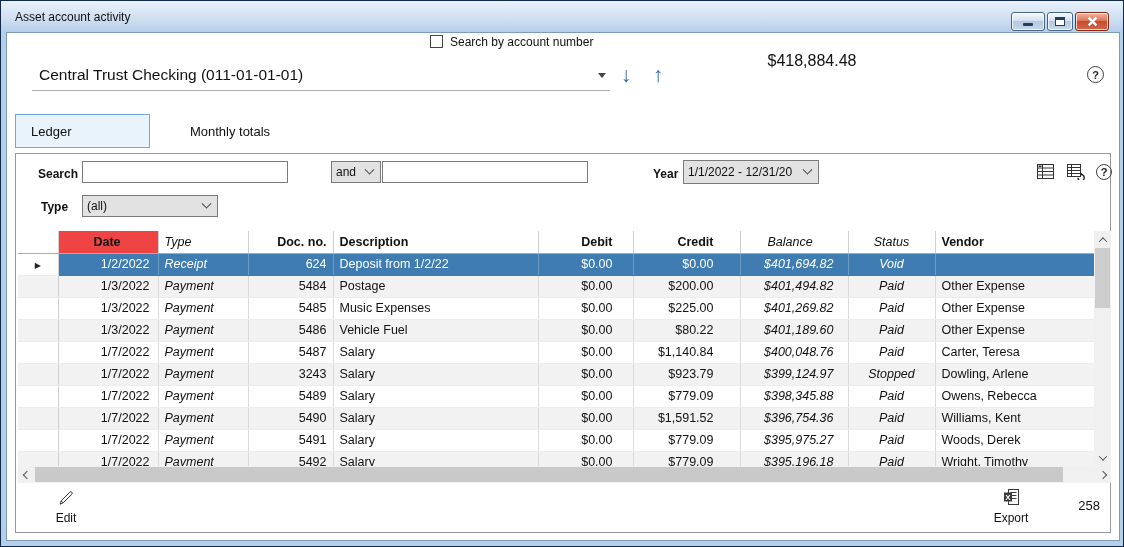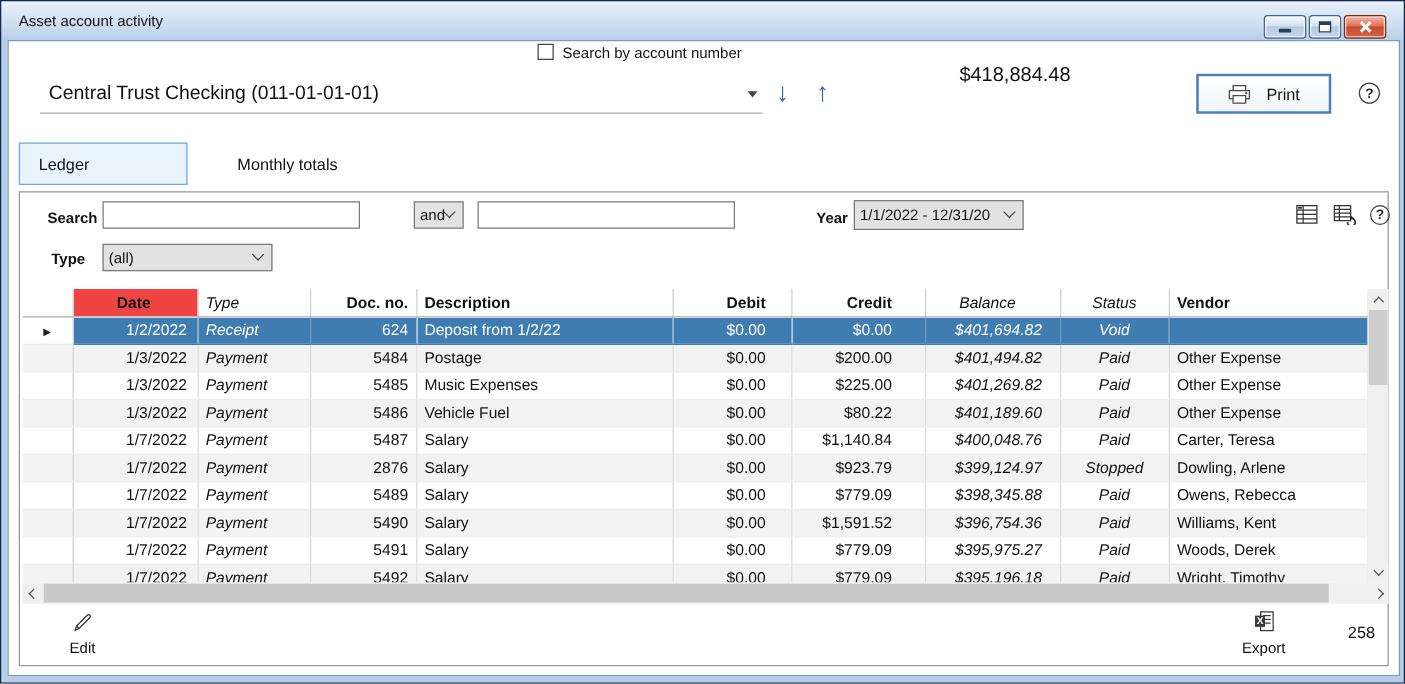--- a/index.html
+++ b/index.html
@@ -184,45 +184,36 @@
         <span>↓</span>
       </div>
     <div class="nav-arrow nav-up">
         <span>↑</span>
       </div>
 
     <div class="balance-block">
       <div class="balance-value">$418,884.48</div>
     </div>
 
-    <div class="print-btn">
-      <svg width="19" height="17" viewBox="0 0 19 17">
-        <rect x="4.5" y="1.5" width="10" height="4" fill="#fff" stroke="#4a4a4a"></rect>
-        <rect x="1.5" y="5.5" width="16" height="6.5" fill="#fff" stroke="#4a4a4a"></rect>
-        <rect x="4.5" y="9.5" width="10" height="6" fill="#fff" stroke="#4a4a4a"></rect>
-        <circle cx="15" cy="7.5" r="0.9" fill="#4a4a4a"></circle>
-      </svg>
-      <span>Print</span>
-    </div>
     <div class="help-circle help-top">
       <span>?</span>
     </div>
 
     <div class="tab tab-monthly">
       <span>Monthly totals</span>
     </div>
     <div class="tab tab-ledger">
       <span>Ledger</span>
     </div>
 
     <div class="panel">
 
       <span class="lbl" style="left:22px; top:13px;">Search</span>
       <input class="txt-input" style="left: 66px; top: 7px; width: 206px;" value="">
-      <div class="sel-box" style="left:315px; top:7px; width:40px;">
+      <div class="sel-box" style="left:315px; top:7px; width:50px;">
         <span class="sel-text">and</span>
         <span class="chev"></span>
       </div>
       <input class="txt-input" style="left: 366px; top: 7px; width: 206px;" value="">
 
       <span class="lbl" style="left:637px; top:13px;">Year</span>
       <div class="sel-box" style="left:667px; top:6px; width:136px; height:24px;">
         <span class="sel-text">1/1/2022 - 12/31/20</span>
         <span class="chev"></span>
       </div>
@@ -346,21 +337,21 @@
                 <td class="c-debit" style="text-align: right;">$0.00</td>
                 <td class="c-credit" style="text-align: right;">$1,140.84</td>
                 <td class="c-balance it" style="text-align: right;">$400,048.76</td>
                 <td class="c-status it" style="text-align: center;">Paid</td>
                 <td class="c-vendor" style="text-align: left;">Carter, Teresa</td>
               </tr>
               <tr class="alt">
                 <td class="selcell"></td>
                 <td class="c-date" style="text-align: right;">1/7/2022</td>
                 <td class="c-type it" style="text-align: left;">Payment</td>
-                <td class="c-doc" style="text-align: right;">2876</td>
+                <td class="c-doc" style="text-align: right;">3243</td>
                 <td class="c-desc" style="text-align: left;">Salary</td>
                 <td class="c-debit" style="text-align: right;">$0.00</td>
                 <td class="c-credit" style="text-align: right;">$923.79</td>
                 <td class="c-balance it" style="text-align: right;">$399,124.97</td>
                 <td class="c-status it" style="text-align: center;">Stopped</td>
                 <td class="c-vendor" style="text-align: left;">Dowling, Arlene</td>
               </tr>
               <tr class="">
                 <td class="selcell"></td>
                 <td class="c-date" style="text-align: right;">1/7/2022</td>

